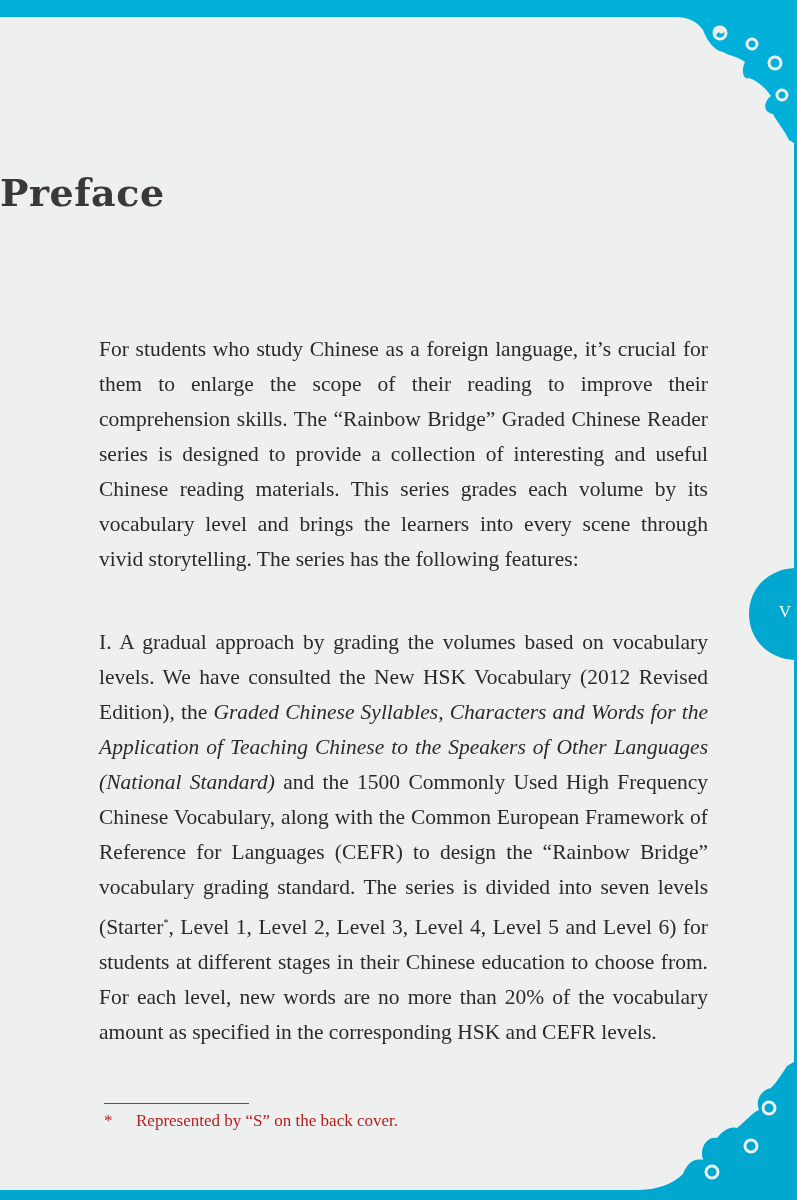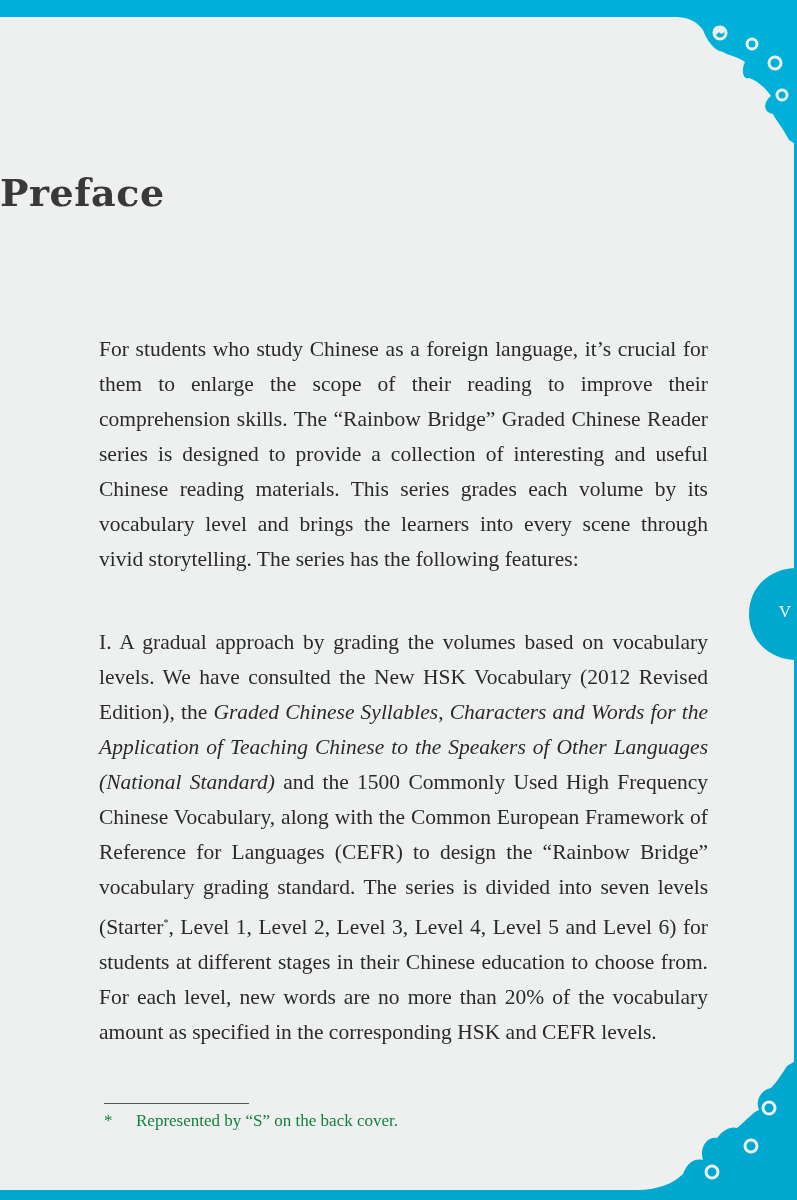--- a/index.html
+++ b/index.html
@@ -12,21 +12,21 @@
   .corner-br{right:0;bottom:0;}
   .page-tab{position:absolute;right:0;top:568px;width:48px;height:92px;}
   .page-tab .num{position:absolute;left:24px;top:34px;width:24px;text-align:center;color:#fff;font-size:17px;font-family:"Liberation Serif",serif;}
   .title{position:absolute;left:0;width:797px;top:170px;text-align:left;font-size:38px;font-weight:bold;color:#3a3838;font-family:"DejaVu Serif",serif;letter-spacing:0.5px;}
   .para{position:absolute;left:99px;width:609px;font-size:21.5px;line-height:35px;text-align:justify;text-align-last:auto;}
   .p1{top:313px;margin-top:19px;}
   .p2{top:625px;}
   .para b{font-weight:normal;}
   .para i{font-style:italic;}
   .fn-rule{position:absolute;left:104px;top:1103px;width:145px;height:1px;background:#555;}
-  .footnote{position:absolute;left:104px;top:1111px;font-size:17px;color:#15803d;}
+  .footnote{position:absolute;left:104px;top:1111px;font-size:17px;color:#b91c1c;}
   .footnote .mark{display:inline-block;width:32px;}
 </style>
 </head>
 <body>
 
 <div class="top-bar"></div>
 <div class="right-bar"></div>
 <div class="bottom-bar"></div>
 
 <svg class="corner corner-tr" width="140" height="145" viewBox="0 0 140 145">

